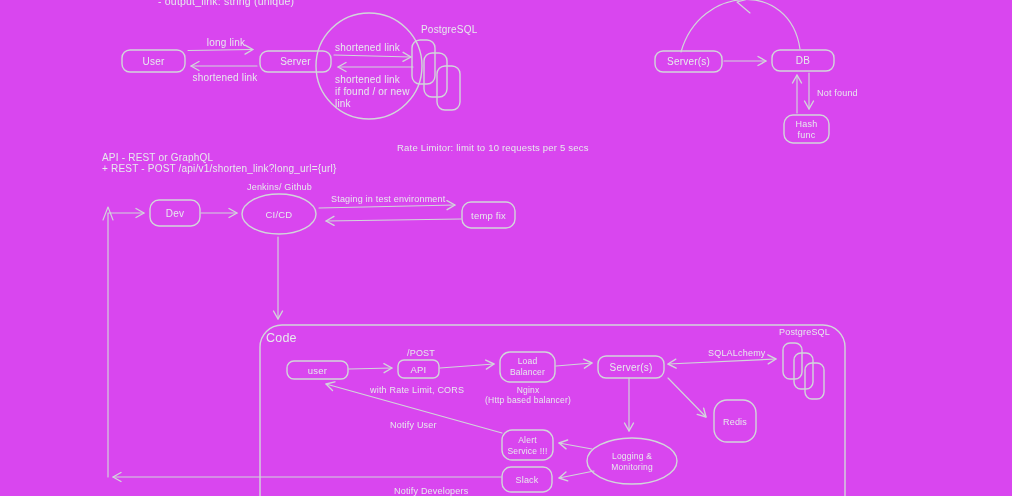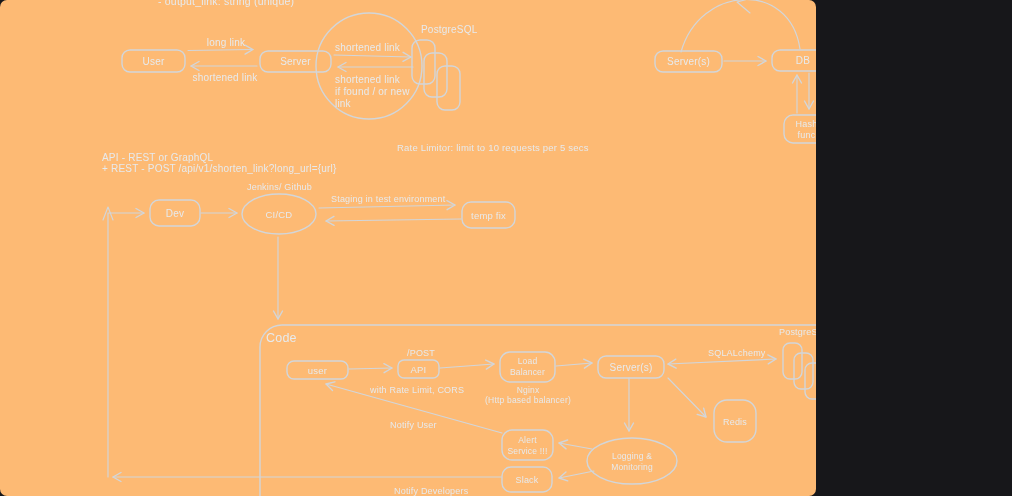--- a/index.html
+++ b/index.html
@@ -1,16 +1,16 @@
 <!DOCTYPE html>
 <html><head>
 <meta charset="utf-8">
 <style>
   html,body{margin:0;padding:0;background:#17171a;}
-  #stage{width:816px;height:496px;overflow:hidden;background:#fdba74;position:relative;border-radius:7px;}
+  #stage{width:1012px;height:496px;overflow:hidden;background:#d946ef;position:relative;}
   svg{display:block;}
   text{font-family:"Liberation Sans","DejaVu Sans",sans-serif;fill:#e7eaed;letter-spacing:.2px;}
   .ln{stroke:#d2d6da;stroke-width:1.4;fill:none;stroke-linecap:round;stroke-linejoin:round;}
   .thin{stroke-width:1.15;}
   .fs8{font-size:8.5px;} .fs9{font-size:9px;} .fs95{font-size:9.5px;}
   .fs10{font-size:10px;} .fs105{font-size:10.5px;} .fs12{font-size:12.5px;}
   .mid{text-anchor:middle;}
 </style>
 </head>
 <body>

